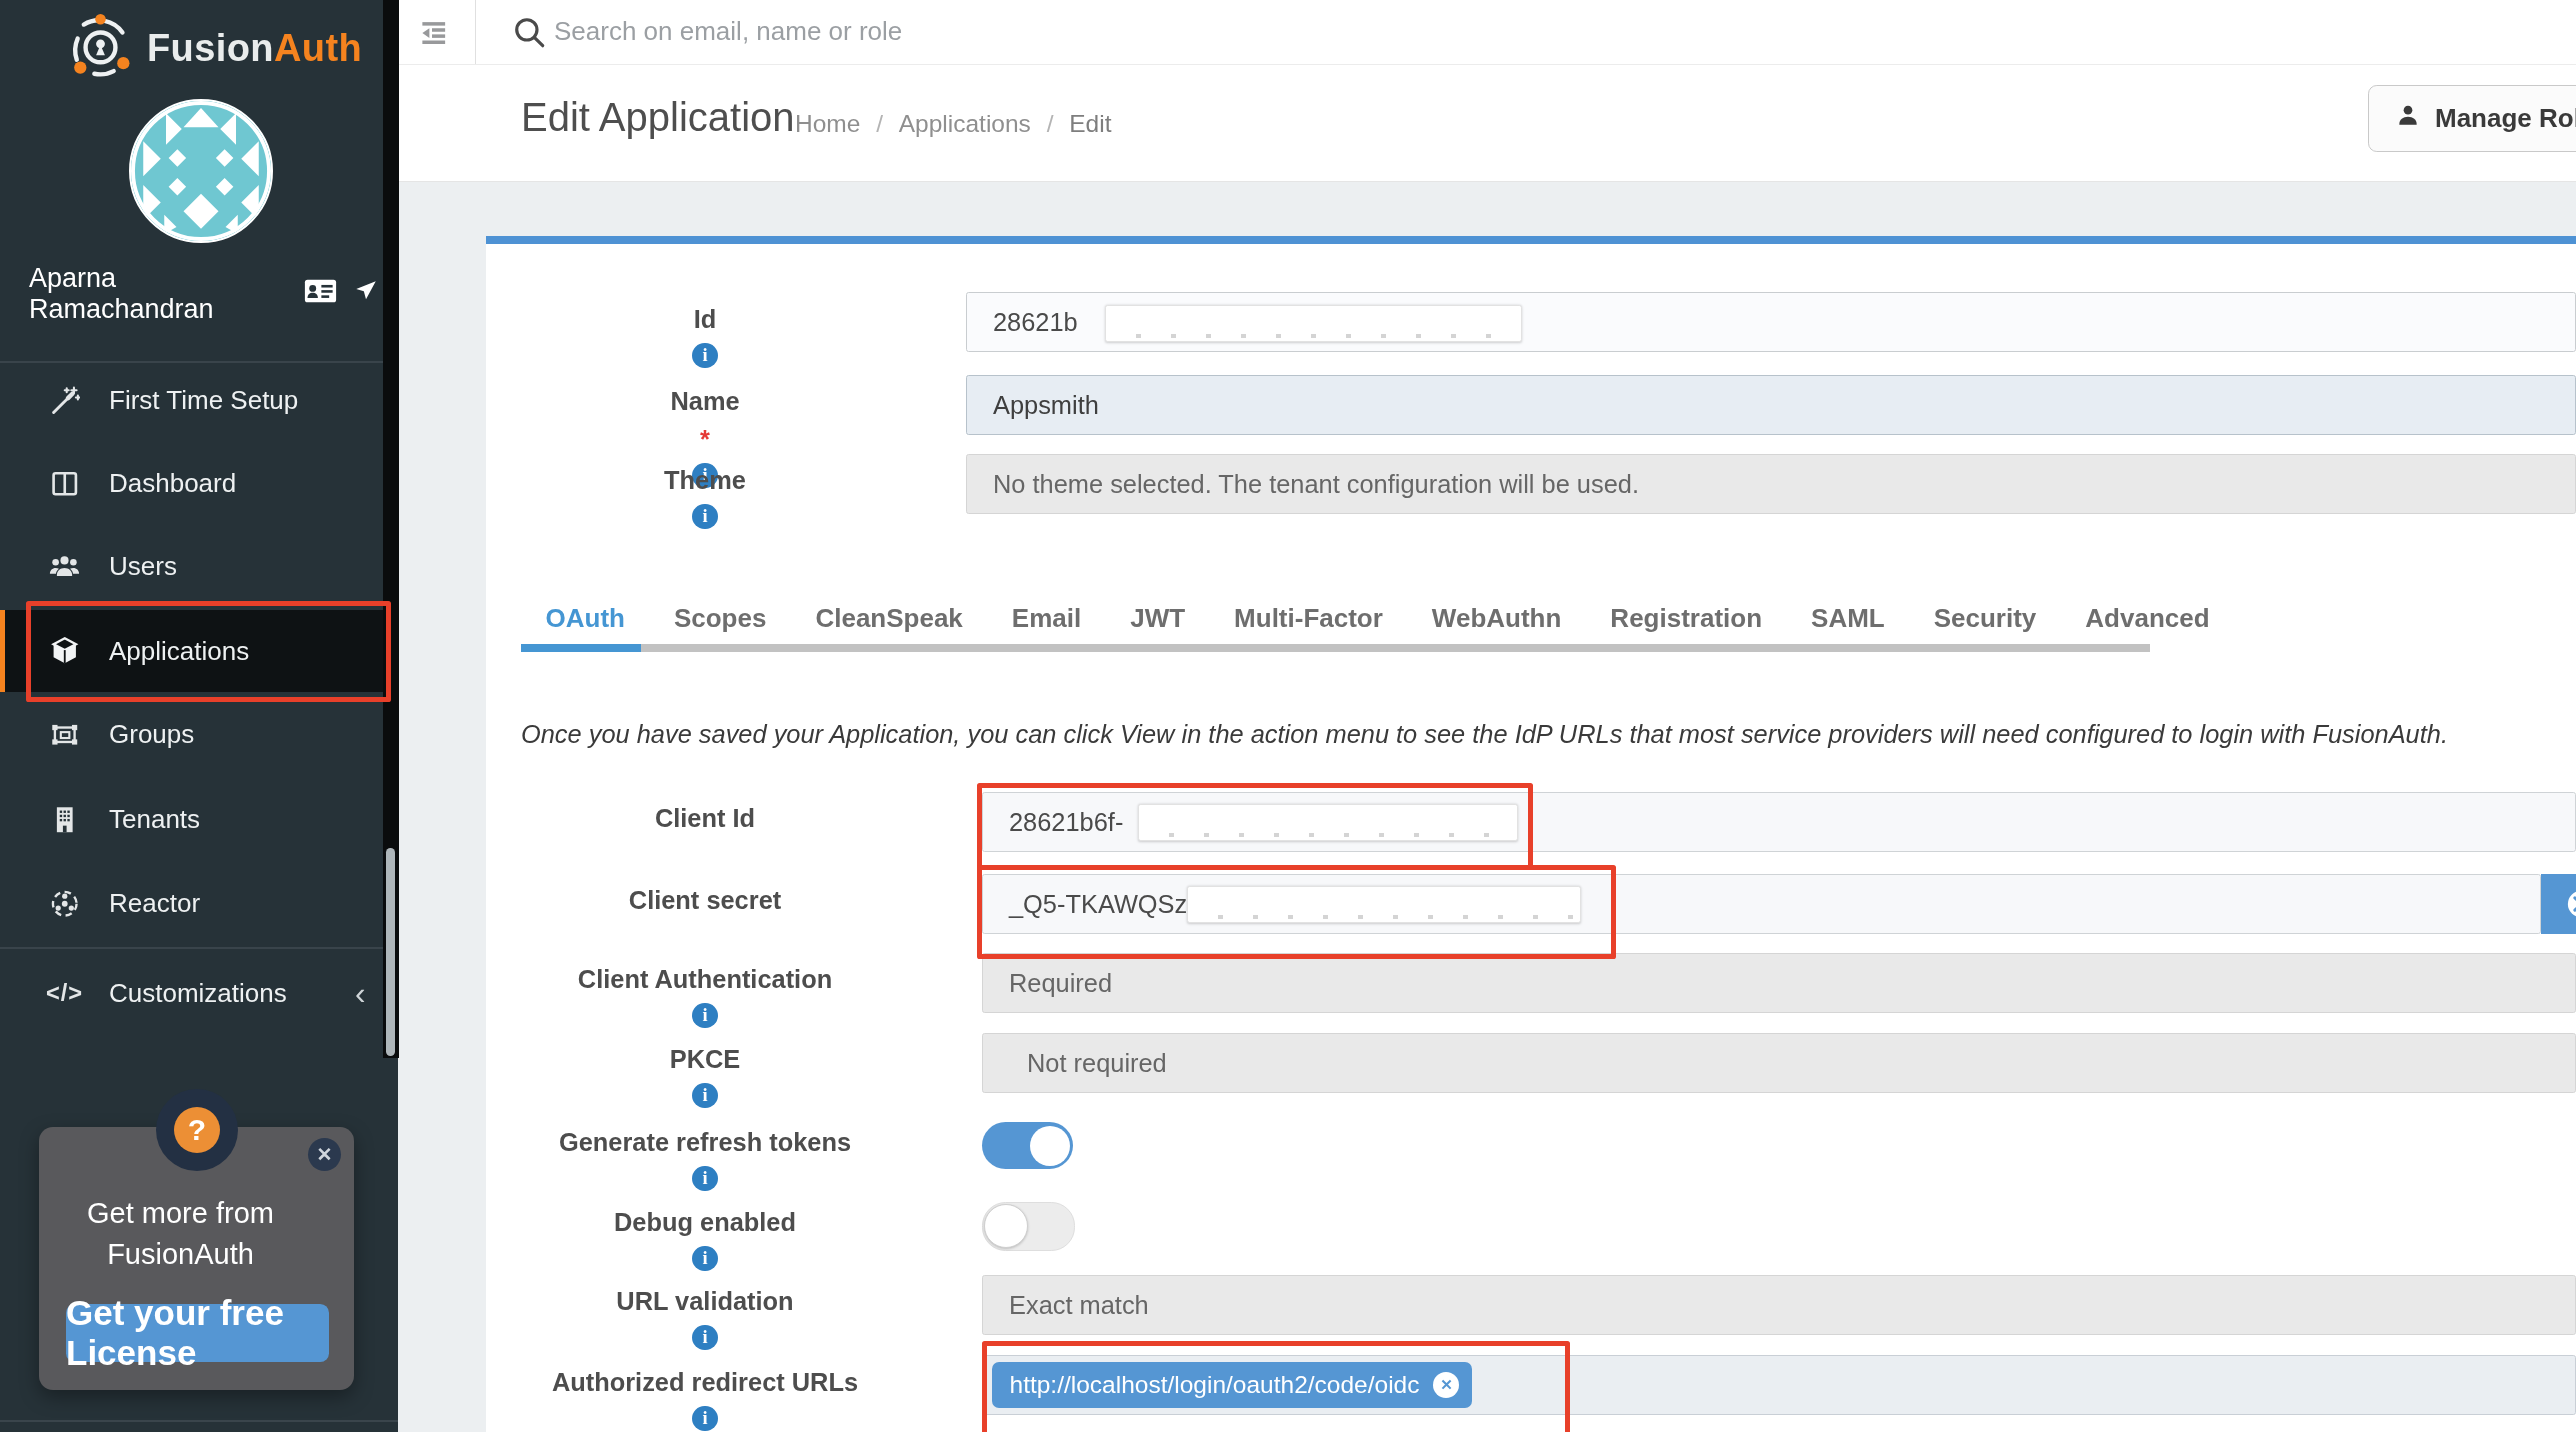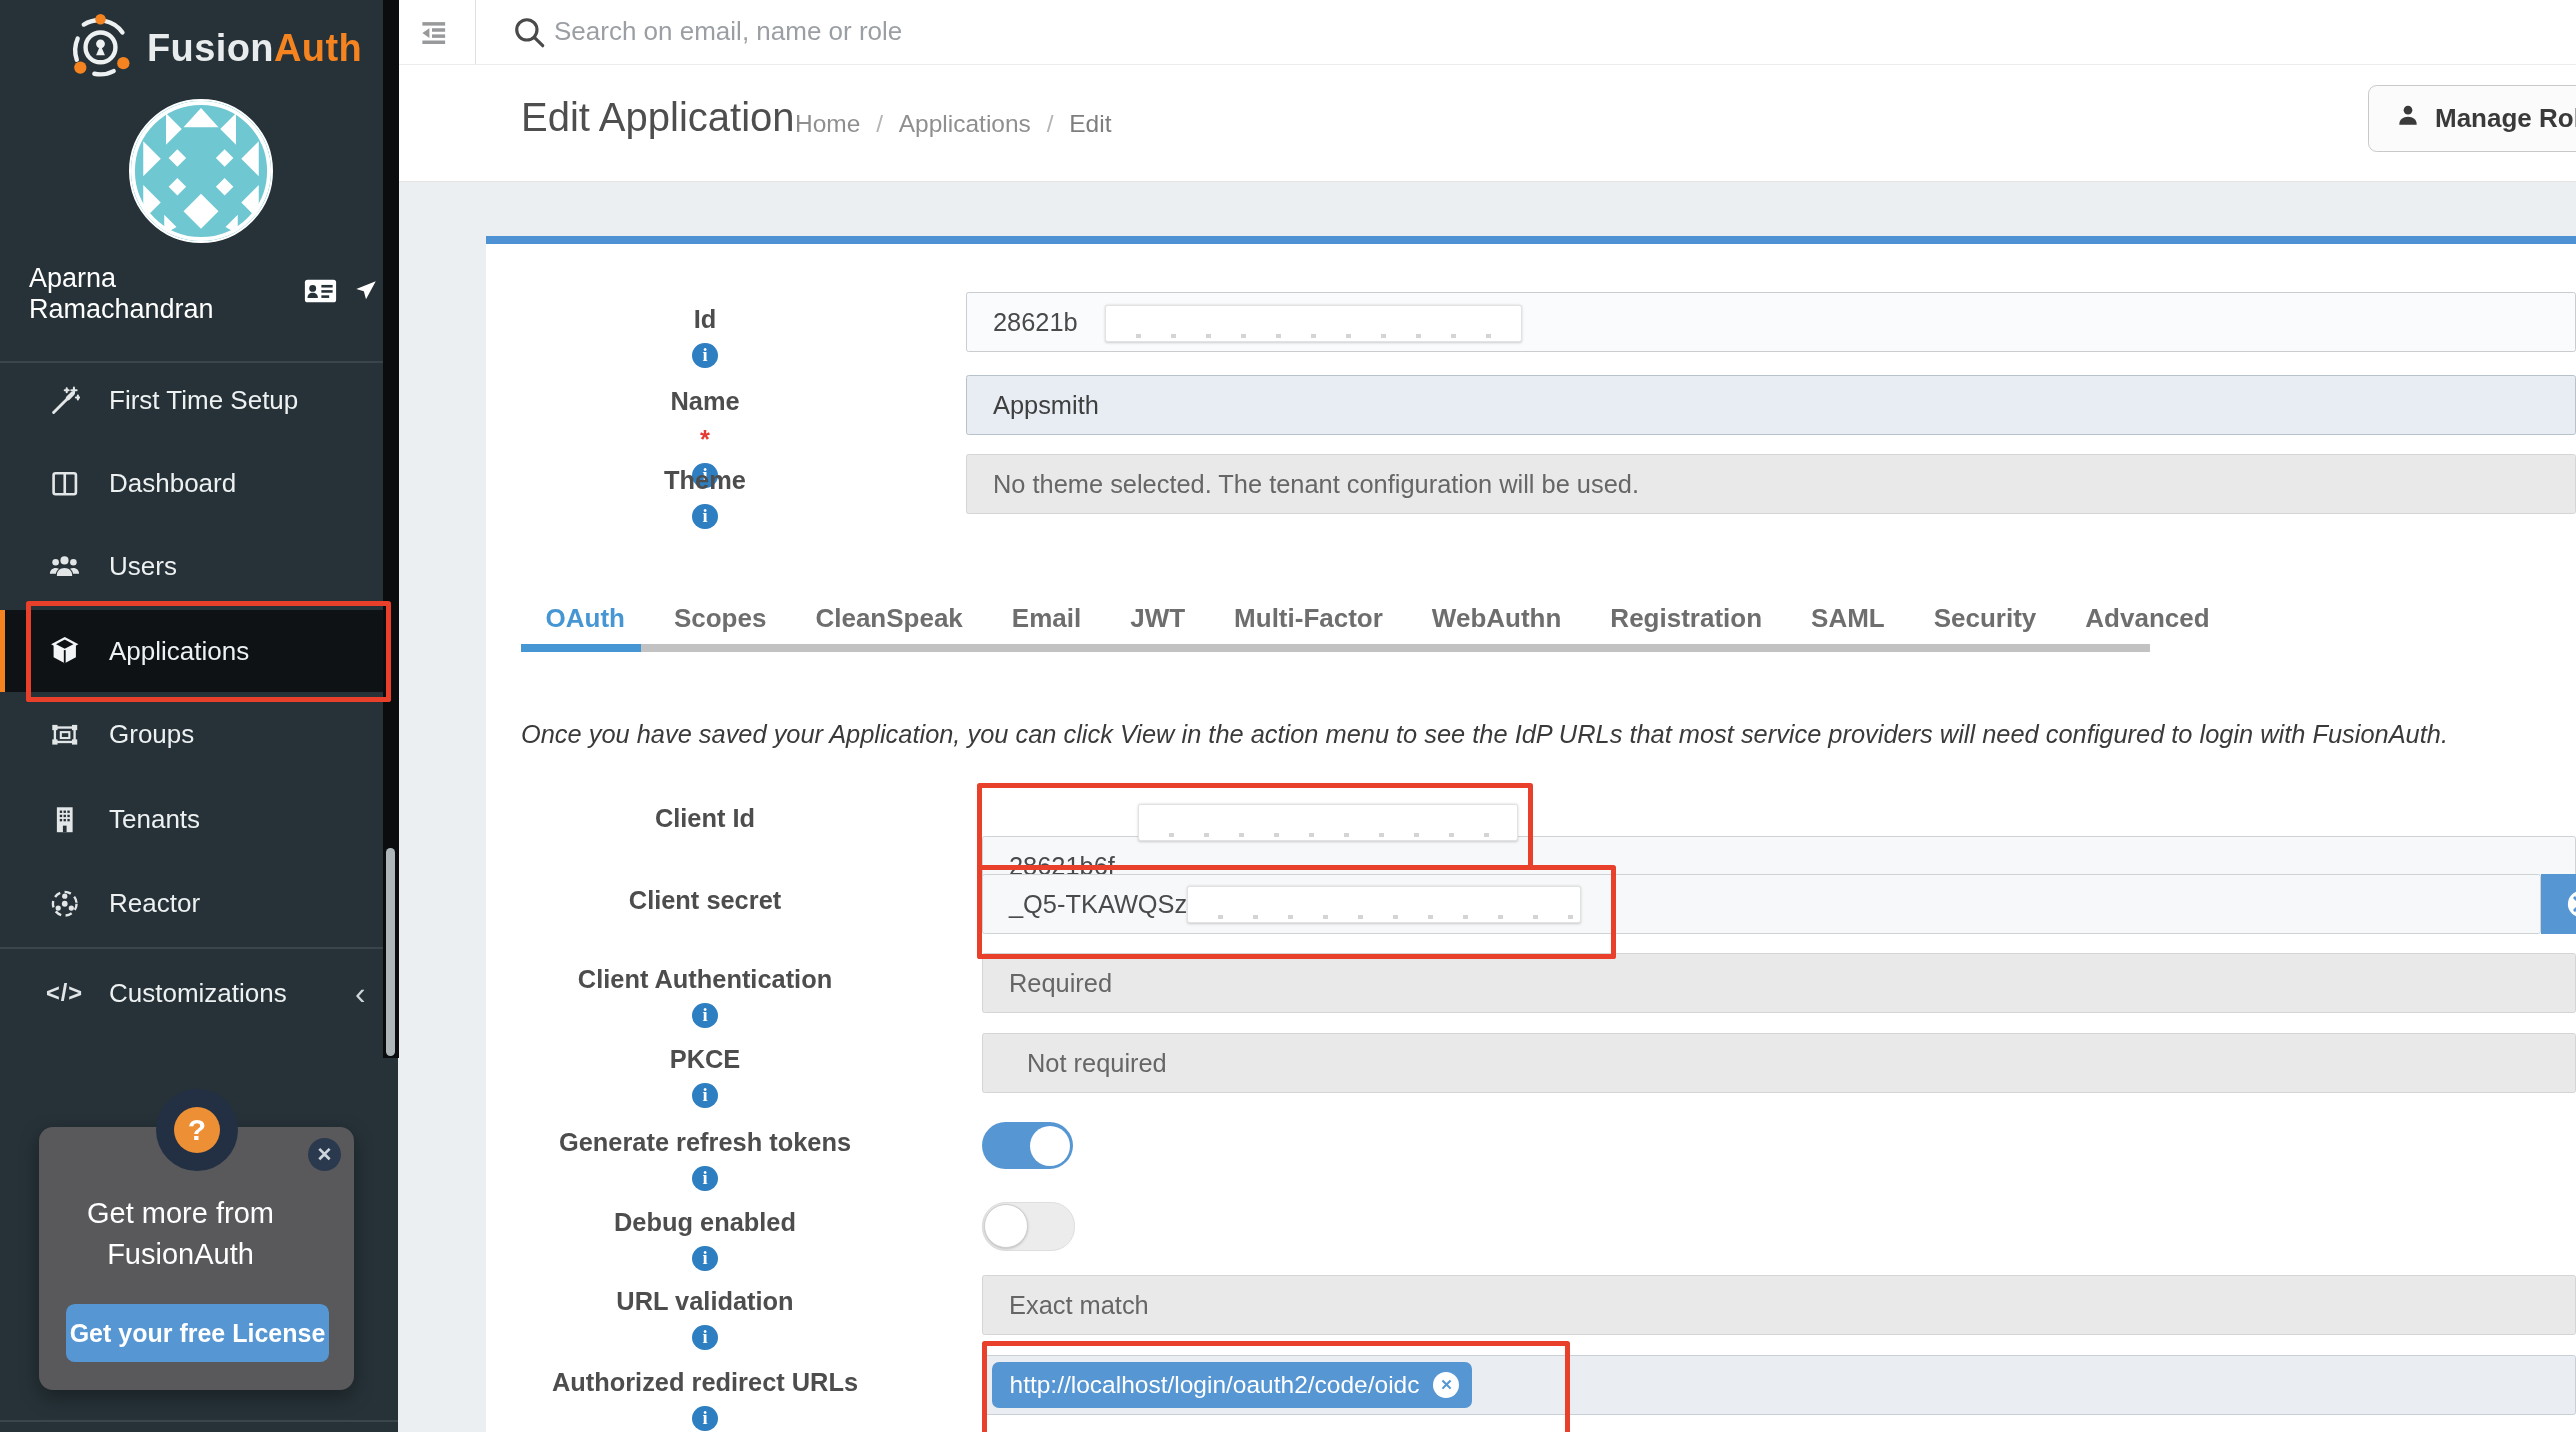--- a/index.html
+++ b/index.html
@@ -24,21 +24,21 @@
   .menu-item.active{background:#0e1214;}
   .accent-bar{left:0;width:5.3px;background:#f5831f;}
   .code-glyph{color:#e3e6e7;font-size:23.6px;font-weight:700;letter-spacing:0.9px;}
   .chev{color:#cfd5d8;font-size:31.5px;line-height:17.5px;}
   
   .promo-card{left:39px;top:1127px;width:315px;height:263px;background:#59595c;border-radius:14px;box-shadow:0 7px 19px rgba(0,0,0,.35);}
   .promo-q-outer{left:156px;top:1089px;width:82px;height:82px;border-radius:50%;background:#233043;display:flex;align-items:center;justify-content:center;}
   .promo-q-inner{width:46px;height:46px;border-radius:50%;background:#ec8f35;color:#fff;font-size:30px;font-weight:700;display:flex;align-items:center;justify-content:center;}
   .promo-close{left:308px;top:1138px;width:33px;height:33px;border-radius:50%;background:#2b394e;color:#cfd5dc;font-size:19px;font-weight:700;display:flex;align-items:center;justify-content:center;}
   .promo-title{left:39px;width:283px;text-align:center;color:#fff;font-size:29px;line-height:40px;}
-  .promo-btn{left:66px;top:1304px;width:263px;height:58px;border-radius:8.8px;background:#5596d3;color:#fff;font-size:25px;font-weight:700;display:flex;align-items:center;justify-content:center;}
+  .promo-btn{left:66px;top:1304px;width:263px;height:58px;border-radius:8.8px;background:#5596d3;color:#fff;font-size:35px;font-weight:700;display:flex;align-items:center;justify-content:center;}
   
   .topbar{left:398px;top:0;width:2178px;height:64px;background:#fff;border-bottom:0.9px solid #ececec;z-index:4;}
   .top-divider{left:475px;top:0;width:0.9px;height:64px;background:#e0e0e0;}
   .search-ph{left:554px;top:15.8px;font-size:26px;color:#9b9fa3;}
   
   .headerband{left:398px;top:64px;width:2178px;height:117px;background:#fff;border-bottom:0.9px solid #e5e5e5;z-index:3;}
   .page-title{left:521px;top:95px;font-size:40px;color:#4e4e4e;}
   .crumbs{left:795px;top:110px;font-size:24.5px;color:#8f8f8f;display:flex;gap:15.8px;}
   .crumb-sep{color:#b4b4b4;}
   .btn-manage{left:2368px;top:85px;width:254px;height:67px;background:#fbfbfb;border:1.8px solid #c9c9c9;border-radius:8.8px;display:flex;align-items:center;gap:14px;padding-left:26px;box-sizing:border-box;font-size:26px;font-weight:600;color:#3a3a3a;z-index:6;}
@@ -342,21 +342,21 @@
   <span class="tab">Advanced</span>
 </div>
 <div class="abs tab-track"></div>
 <div class="abs tab-active-bar"></div>
 
 <div class="abs note">Once you have saved your Application, you can click View in the action menu to see the IdP URLs that most service providers will need configured to login with FusionAuth.</div>
 
 <div class="flabel" style="left:460px;top:804px;">
   <span>Client Id</span>
 </div>
-<div class="field f-ro" style="left:982px;top:792px;width:1594px;height:60px;margin-top:44px;">
+<div class="field f-ro" style="left:982px;top:792px;width:1594px;height:60px;">
   <span>28621b6f-</span>
 </div>
 <div class="redact" style="left:1138px;top:804px;width:378px;height:35px;"></div>
 
 <div class="flabel" style="left:460px;top:886px;">
   <span>Client secret</span>
 </div>
 <div class="field f-ro" style="left:982px;top:874px;width:1559px;height:60px;">
   <span>_Q5-TKAWQSz7s</span>
 </div>

